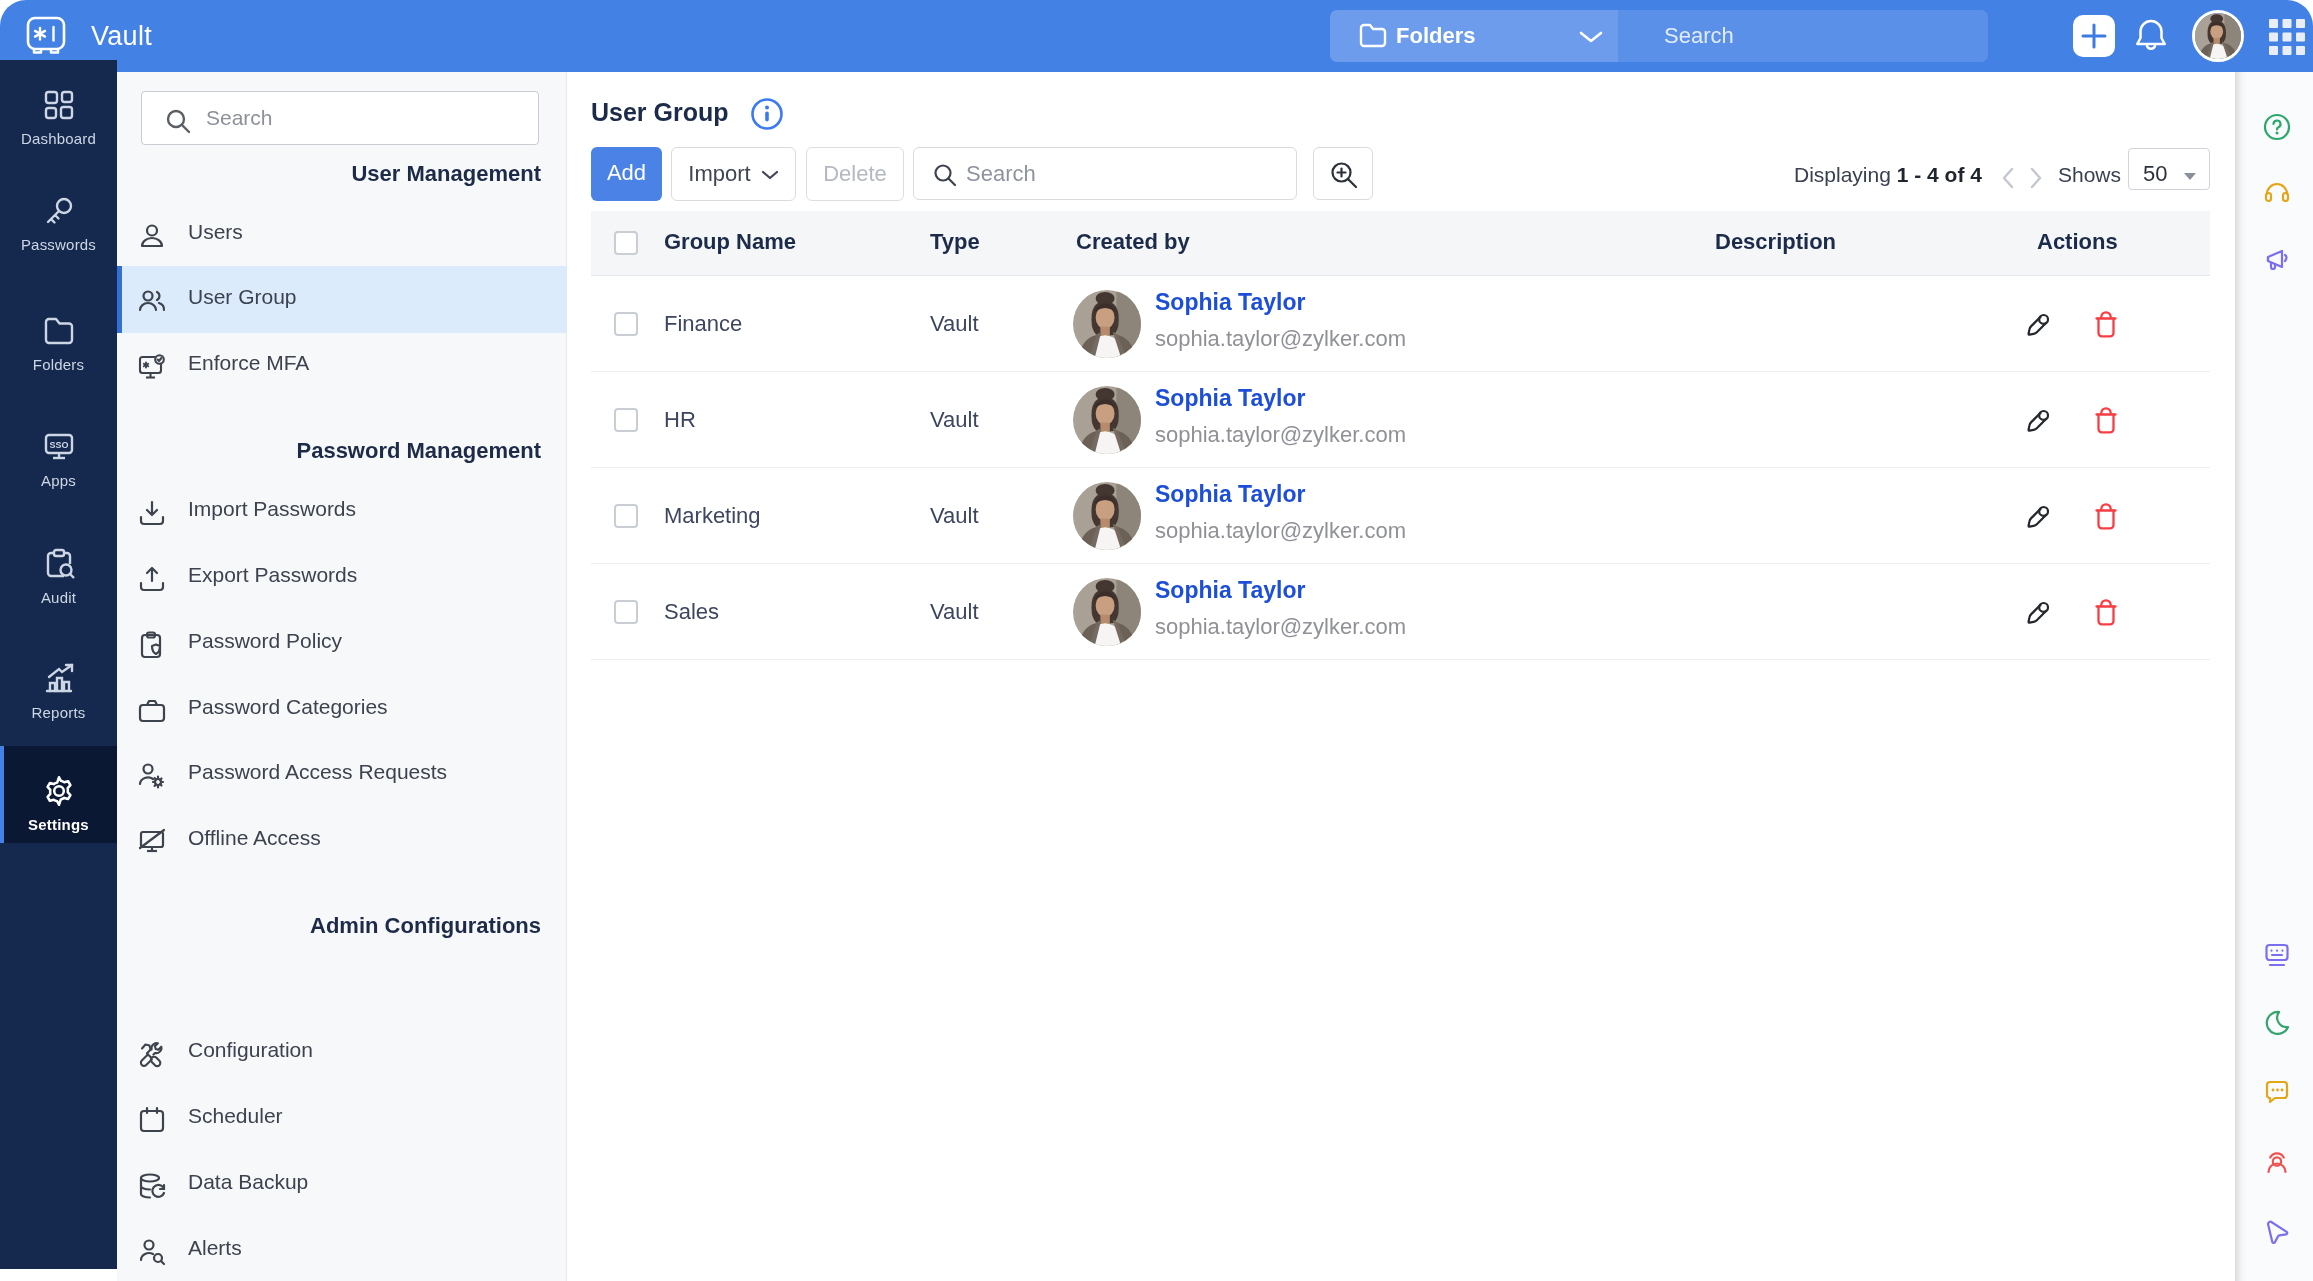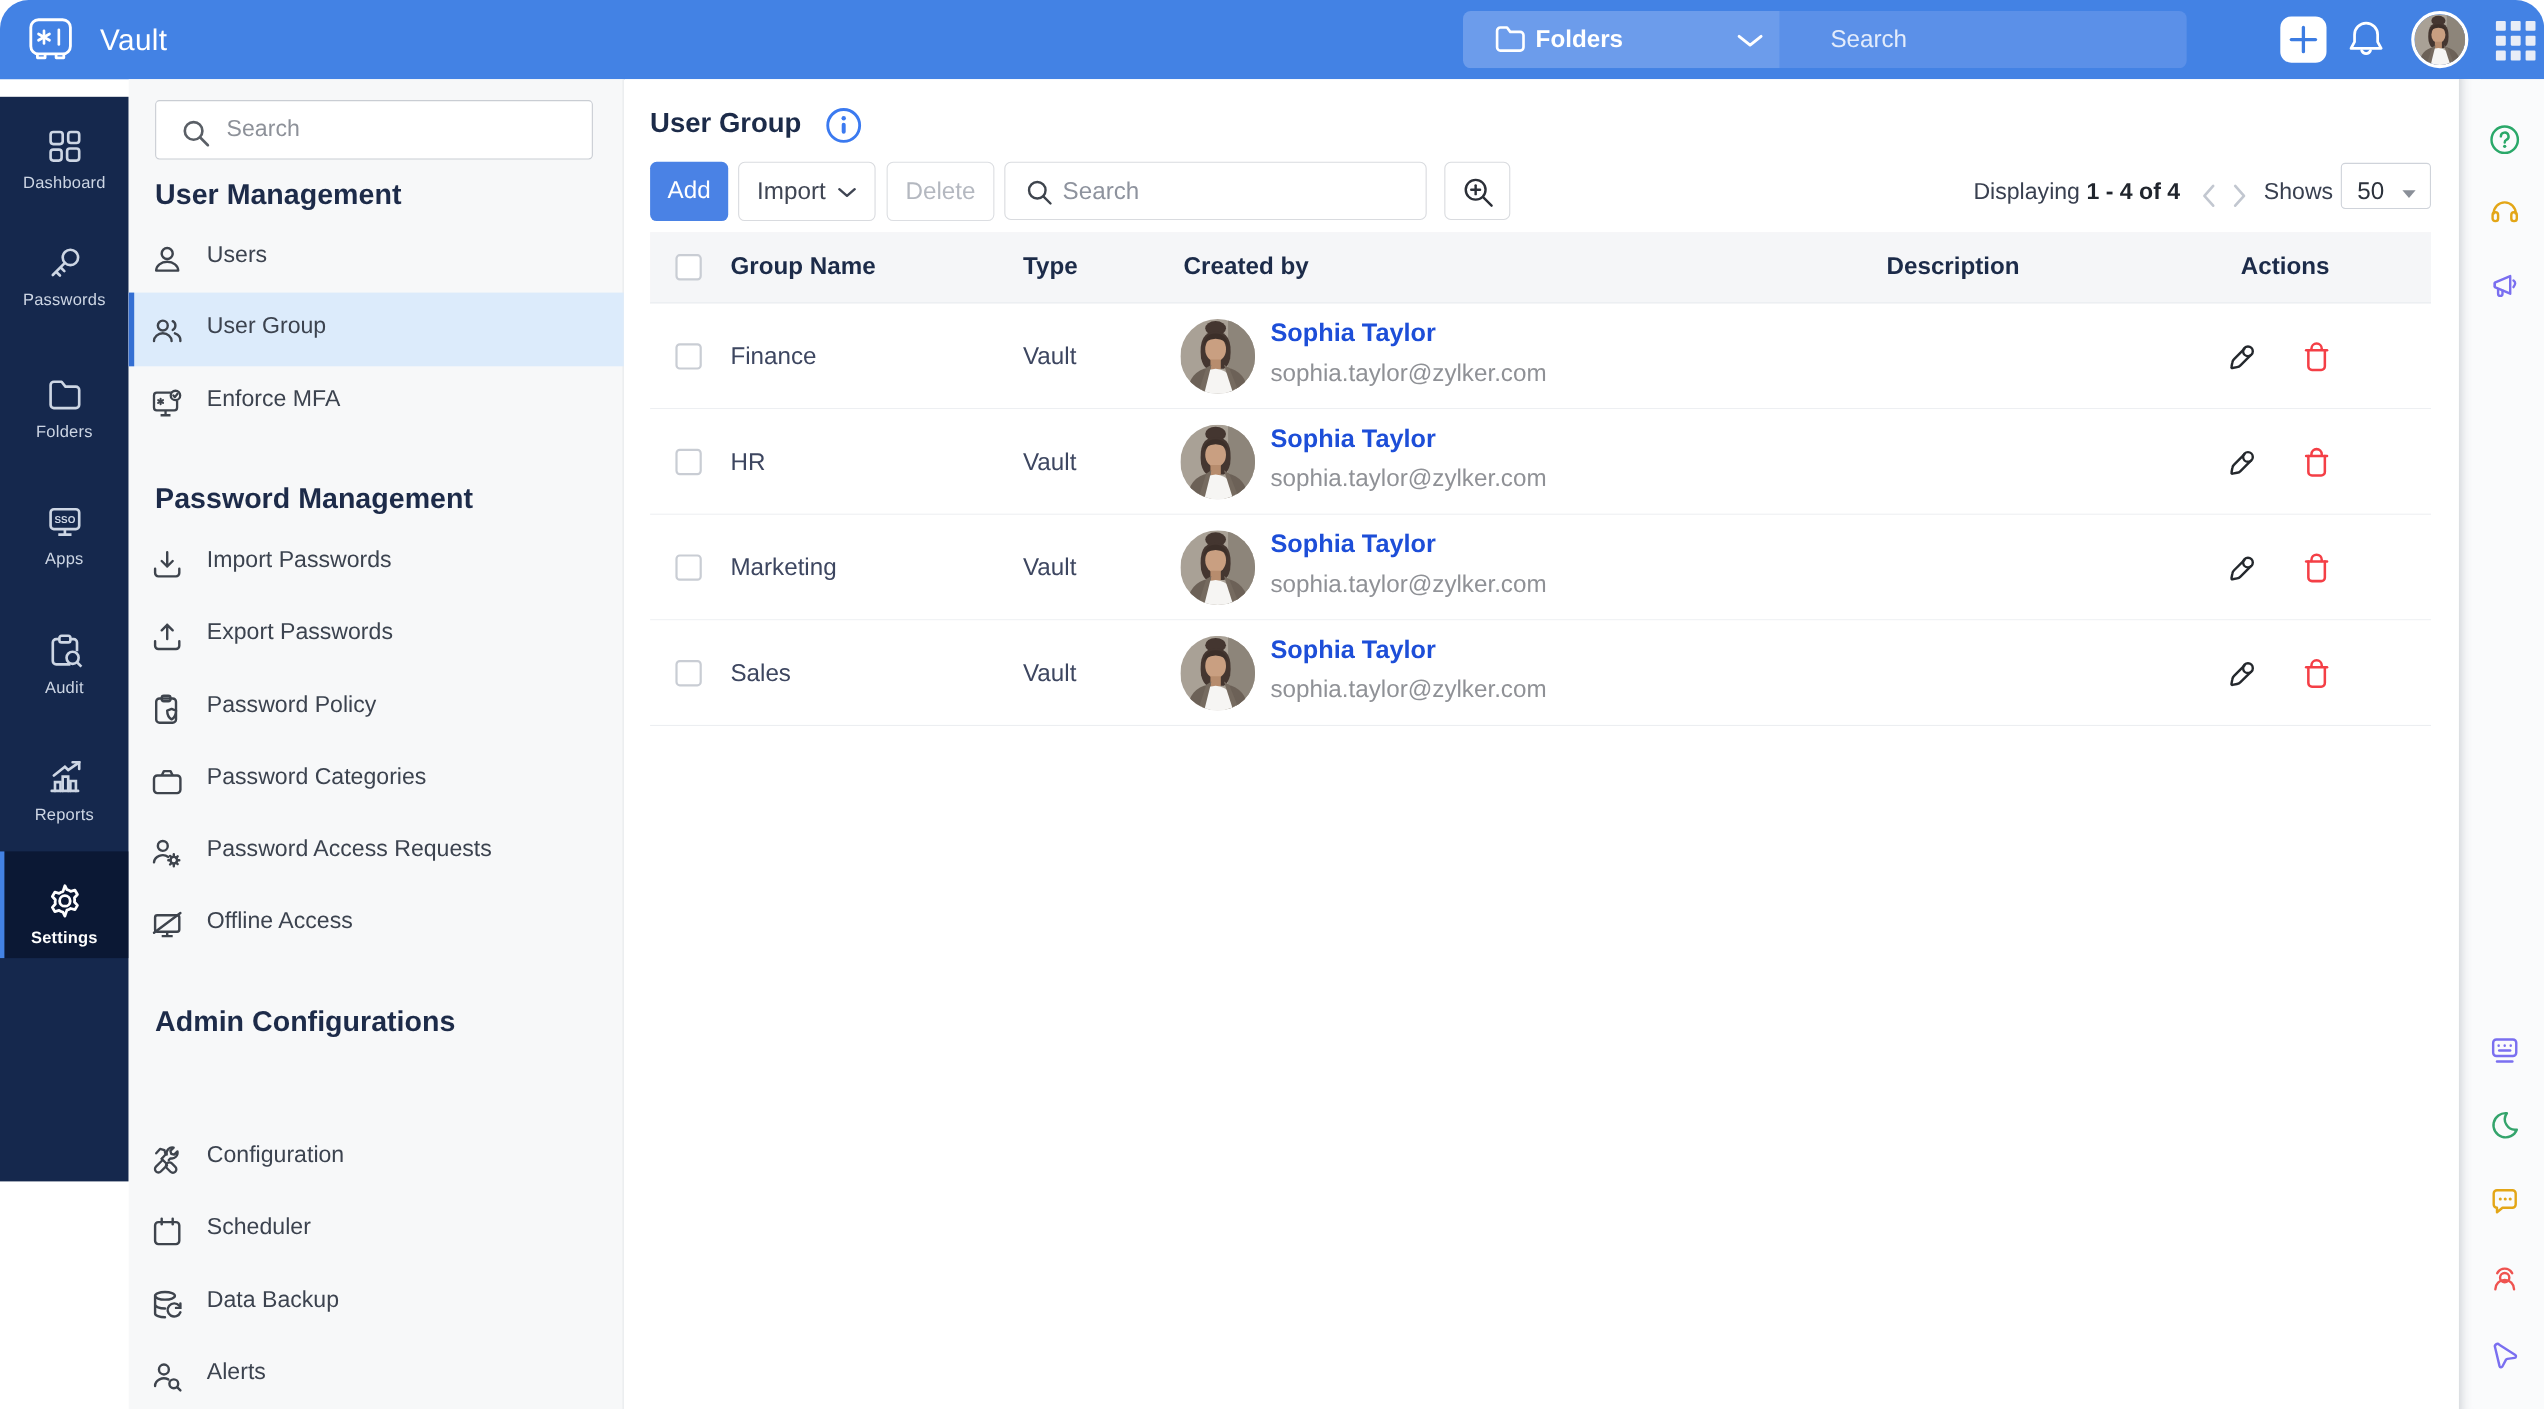--- a/index.html
+++ b/index.html
@@ -13,33 +13,33 @@
   .fsearch { position:absolute; left:288px; top:0; width:370px; height:52px; background:#5b90e8; }
   .fpill .ficon { position:absolute; left:29px; top:13px; }
   .fpill .ftxt { position:absolute; left:66px; top:13px; color:#fff; font-size:22px; font-weight:700; }
   .fpill .fchev { position:absolute; left:248px; top:20px; }
   .fsearch .stxt { position:absolute; left:46px; top:13px; color:#e3ecfb; font-size:22px; }
   .plusbtn { position:absolute; left:2073px; top:15px; width:42px; height:42px; background:#fff; border-radius:10px; }
   .bell { position:absolute; left:2131px; top:15px; width:40px; height:42px; }
   .tavatar { position:absolute; left:2192px; top:10px; width:52px; height:52px; border-radius:50%; border:3px solid #fff; overflow:hidden; }
   .gridicon { position:absolute; left:2268px; top:18px; width:38px; height:38px; }
   
-  .leftnav { position:absolute; left:0; top:88px; width:117px; height:986px; background:#15284d; }
+  .leftnav { position:absolute; left:0; top:60px; width:117px; height:1209px; background:#15284d; }
   .lnitem { position:absolute; left:0; width:117px; text-align:center; color:#cdd6e4; }
   .lnitem svg { display:block; margin:0 auto 7px; }
   .lnitem .lbl { font-size:15px; letter-spacing:.2px; }
   .lnactive { position:absolute; left:0; top:686px; width:117px; height:97px; background:#0b1834; }
   .lnactive::before { content:""; position:absolute; left:0; top:0; width:4px; height:97px; background:#4382e4; }
   .lnactive .lbl { font-weight:700; color:#fff; }
   
   .subnav { position:absolute; left:117px; top:72px; width:450px; height:1209px; background:#f7f8f9; border-right:1px solid #e7e9ec; }
   .snsearch { position:absolute; left:24px; top:19px; width:398px; height:54px; background:#fff; border:1px solid #c9cdd3; border-radius:4px; }
   .snsearch svg { position:absolute; left:22px; top:15px; }
   .snsearch .ph { position:absolute; left:64px; top:14px; font-size:21px; color:#8d9199; }
-  .snheading { position:absolute; left:24px; width:400px; font-size:26px; font-weight:700; color:#1d2b49; }
+  .snheading { position:absolute; left:24px; width:400px; font-size:22px; font-weight:700; color:#1d2b49;text-align:right; }
   .snitem { position:absolute; left:0; width:450px; height:64px; }
   .snitem svg { position:absolute; left:20px; top:18px; }
   .snitem .txt { position:absolute; left:71px; top:17px; font-size:21px; color:#3c434f; }
   .snactive { background:#dcebfb; }
   .snactive svg { top:20px; } .snactive .txt { top:19px; }
   .snactive::before { content:""; position:absolute; left:0; top:0; width:5px; height:100%; background:#346fd3; }
   
   .rail { position:absolute; left:2235px; top:72px; width:78px; height:1209px; background:#fafbfc; box-shadow: inset 12px 0 10px -10px rgba(80,85,100,.28); }
   .rail svg { position:absolute; left:28px; }
   

